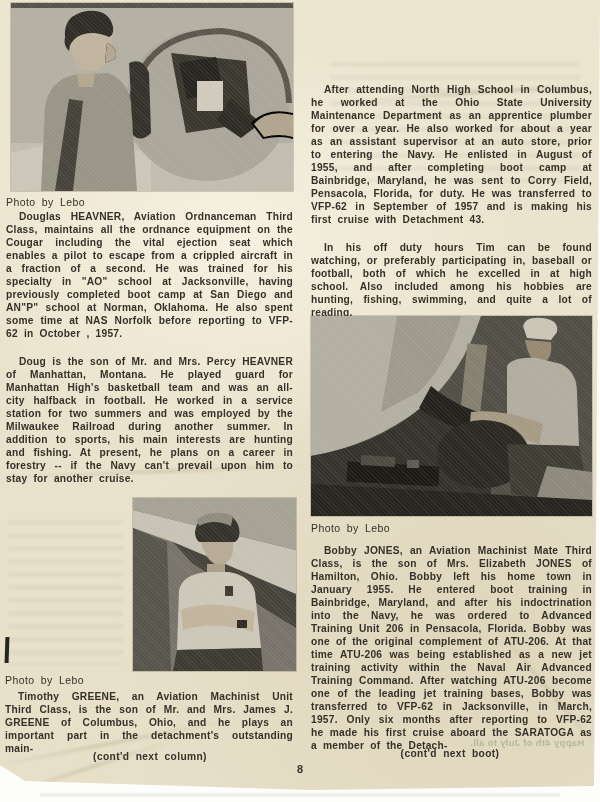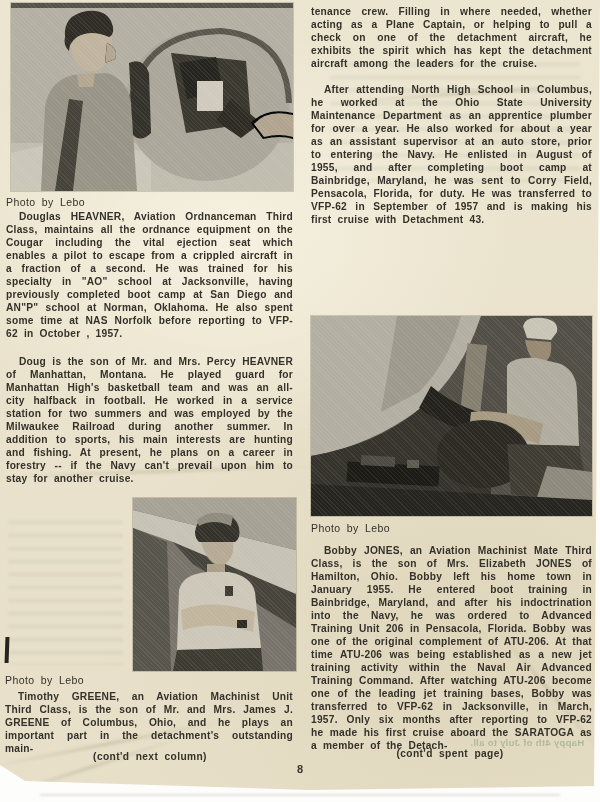--- a/index.html
+++ b/index.html
@@ -112,22 +112,22 @@
 
         <path d="M44 152 L128 150 L130 173 L40 173 Z" fill="#3d3a32"></path>
       </svg>
       <div class="halftone"></div>
     </div>
     <div class="caption" style="left:5px;top:674px;">Photo by Lebo</div>
     <div class="para indent" style="left:5px;top:690px;width:288px;">Timothy GREENE, an Aviation Machinist Unit Third Class, is the son of Mr. and Mrs. James J. GREENE of Columbus, Ohio, and he plays an important part in the detachment's outstanding main-</div>
     <div class="contd" style="left:30px;top:751px;width:240px;">(cont'd next column)</div>
     <div id="ink-mark"></div>
 
-    <div class="para" style="left:311px;top:5px;width:281px;">tenance crew.  Filling in where needed, whether acting as a Plane Captain, or helping to pull a check on one of the detachment aircraft, he exhibits the spirit which has kept the detachment aircraft among the leaders for the cruise.</div>
     <div class="para indent" style="left:311px;top:83px;width:281px;">After attending North High School in Columbus, he worked at the Ohio State University Maintenance Department as an apprentice plumber for over a year.  He also worked for about a year as an assistant supervisor at an auto store, prior to entering the Navy.  He enlisted in August of 1955, and after completing boot camp at Bainbridge, Maryland, he was sent to Corry Field, Pensacola, Florida, for duty.  He was transferred to VFP-62 in September of 1957 and is making his first cruise with Detachment 43.</div>
+    <div class="para indent" style="left:311px;top:241px;width:281px;">In his off duty hours Tim can be found watching, or preferably participating in, baseball or football, both of which he excelled in at high school.  Also included among his hobbies are hunting, fishing, swimming, and quite a lot of reading.</div>
 
     <div class="photo" style="left:311px;top:316px;width:281px;height:200px;">
       <svg width="281" height="200" viewBox="0 0 281 200">
         <rect width="281" height="200" fill="#514e46"></rect>
 
         <path d="M0 0 L170 0 Q150 60 110 92 Q60 130 0 140 Z" fill="#b2aea1"></path>
         <path d="M86 0 L150 0 Q138 46 108 76 L70 96 Q80 40 86 0 Z" fill="#9d998c"></path>
 
         <path d="M0 140 Q70 128 112 90 Q140 110 180 120 L180 200 L0 200 Z" fill="#34322b"></path>
 
@@ -146,21 +146,21 @@
 
         <path d="M0 168 L281 184 L281 200 L0 200 Z" fill="#26241e"></path>
         <rect x="36" y="148" width="92" height="20" fill="#1c1a15" transform="rotate(3 82 158)"></rect>
         <rect x="50" y="140" width="34" height="10" fill="#4e4b42" transform="rotate(3 67 145)"></rect>
         <rect x="96" y="144" width="12" height="8" fill="#5c594f"></rect>
       </svg>
       <div class="halftone"></div>
     </div>
     <div class="caption" style="left:311px;top:522px;">Photo by Lebo</div>
     <div class="para indent" style="left:311px;top:544px;width:281px;">Bobby JONES, an Aviation Machinist Mate Third Class, is the son of Mrs. Elizabeth JONES of Hamilton, Ohio.  Bobby left his home town in January 1955.  He entered boot training in Bainbridge, Maryland, and after his indoctrination into the Navy, he was ordered to Advanced Training Unit 206 in Pensacola, Florida.  Bobby was one of the original complement of ATU-206.  At that time ATU-206 was being established as a new jet training activity within the Naval Air Advanced Training Command.  After watching ATU-206 become one of the leading jet training bases, Bobby was transferred to VFP-62 in Jacksonville, in March, 1957.  Only six months after reporting to VFP-62 he made his first cruise aboard the SARATOGA as a member of the Detach-</div>
-    <div class="contd" style="left:330px;top:748px;width:240px;">(cont'd spent page)</div>
+    <div class="contd" style="left:330px;top:748px;width:240px;">(cont'd next boot)</div>
 
     <div id="bleedthrough">Happy 4th of July to all.</div>
 
     <div id="page-number">8</div>
   </div>
 
   <div id="scanline"></div>
 </div>
 
 </body></html>

